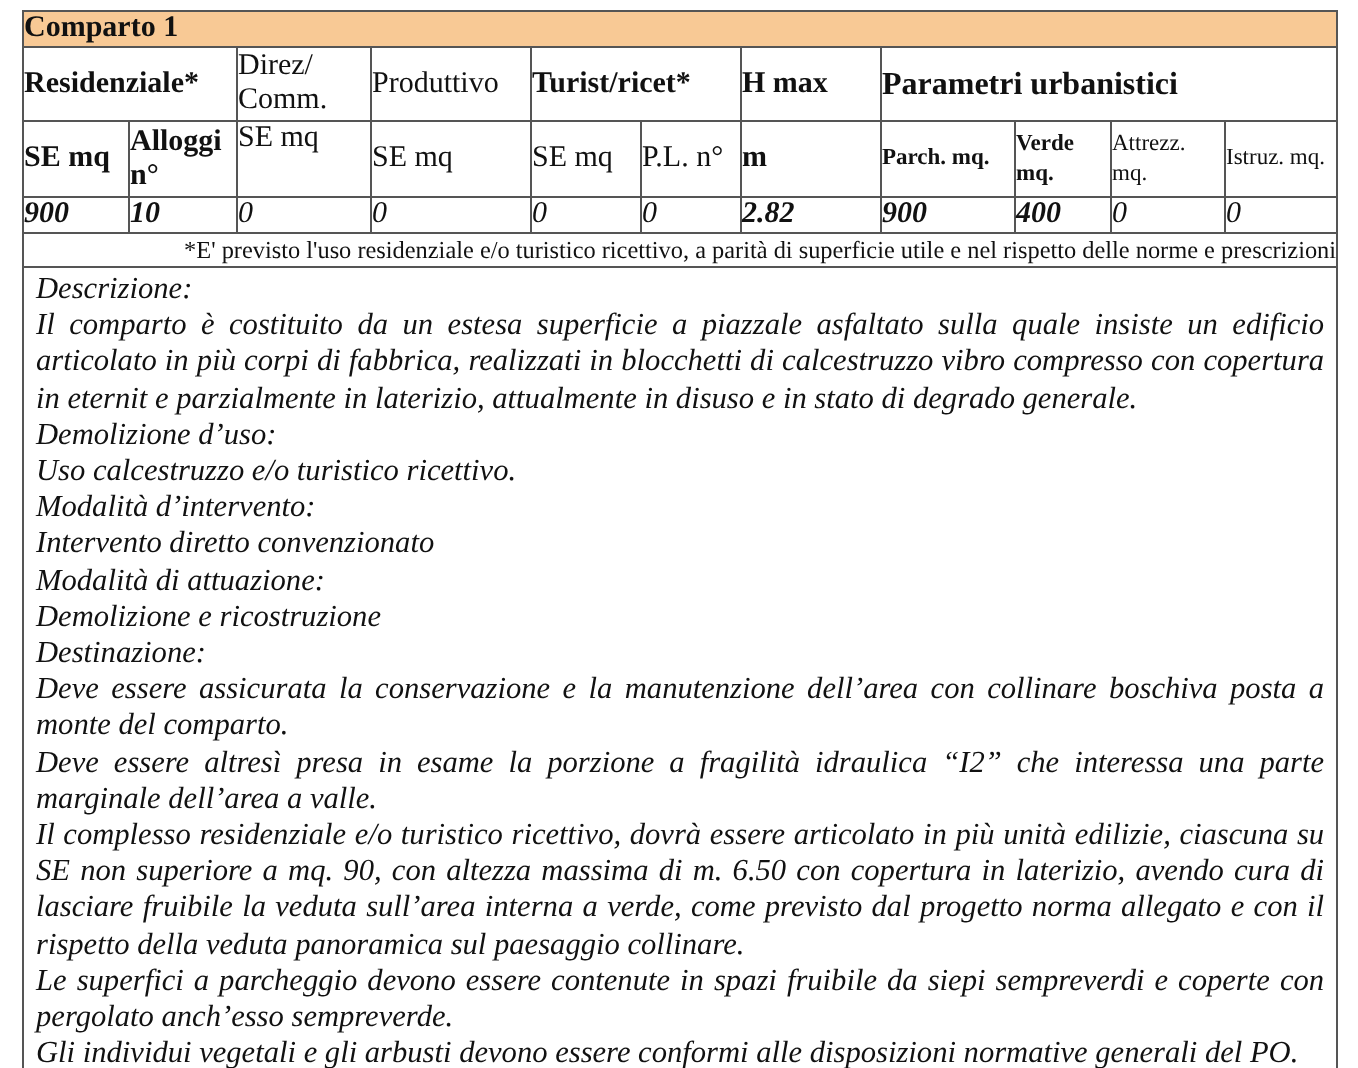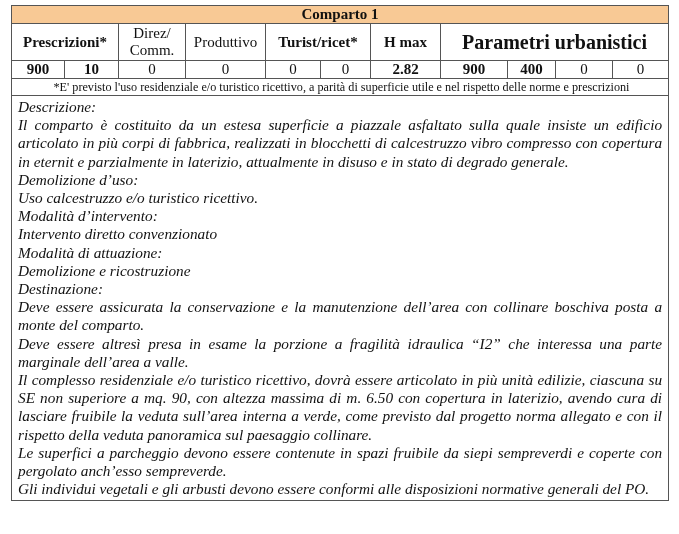--- a/index.html
+++ b/index.html
@@ -1,28 +1,28 @@
 <!DOCTYPE html>
 <html><head>
 <meta charset="utf-8">
 <style>
   html, body { margin:0; padding:0; background:#ffffff; }
   body { width:679px; height:534px; position:relative; overflow:hidden;
          font-family:"Liberation Serif", "DejaVu Serif", serif; color:#111; }
   table.grid { position:absolute; left:11px; top:5px; width:657px;
                border-collapse:collapse; table-layout:fixed; }
-  table.grid td { border:1px solid #555; padding:0; text-align:center;
+  table.grid td { border:1px solid #555; padding:0; 
                   vertical-align:middle; line-height:17px; font-size:15px; }
   .title-row td { background:#f8c995; font-weight:bold; font-size:15px; height:17px; line-height:16px; }
   .b { font-weight:bold; }
   .small { font-size:11.5px !important; line-height:15px !important; }
   .row2 td { height:36px; }
   .row3 td { height:37px; }
-  .row4 td { height:17px; font-size:15px; }
-  .foot td { text-align:left; font-size:12.2px !important; padding-left:3px !important; height:16px; line-height:15px !important; white-space:nowrap; overflow:hidden; }
+  .row4 td { height:17px; font-size:15px;font-style:italic; }
+  .foot td { text-align:right; font-size:12.2px !important; padding-left:3px !important; height:16px; line-height:15px !important; white-space:nowrap; overflow:hidden; }
   .body-cell td { text-align:left !important; vertical-align:top !important; padding:2px 6px 2px 6px !important; font-size:15.3px !important; line-height:18.2px !important; }
   .body-cell p { margin:0;font-style:italic; }
   .lbl { font-style:italic; }
   .just { text-align:justify; text-align-last:left; }
 </style>
 </head>
 <body>
 
 <table class="grid">
   <colgroup>
@@ -36,26 +36,39 @@
       <col style="width:67px">
     <col style="width:48px">
       <col style="width:57px">
       <col style="width:56px">
   </colgroup>
   <tbody>
       <tr class="title-row">
     <td colspan="11">Comparto 1</td>
   </tr>
   <tr class="row2">
-    <td colspan="2" class="b">Prescrizioni*</td>
+    <td colspan="2" class="b">Residenziale*</td>
     <td>Direz/ Comm.</td>
     <td>Produttivo</td>
     <td colspan="2" class="b">Turist/ricet*</td>
     <td class="b">H max</td>
-    <td colspan="4" class="b" style="font-size:20px">Parametri urbanistici</td>
+    <td colspan="4" class="b" style="font-size:16px">Parametri urbanistici</td>
+  </tr>
+  <tr class="row3">
+    <td class="b">SE mq</td>
+    <td class="b">Alloggi n°</td>
+    <td style="vertical-align:top">SE mq</td>
+    <td>SE mq</td>
+    <td>SE mq</td>
+    <td>P.L. n°</td>
+    <td class="b">m</td>
+    <td class="b small">Parch. mq.</td>
+    <td class="b small">Verde mq.</td>
+    <td class="small">Attrezz. mq.</td>
+    <td class="small">Istruz. mq.</td>
   </tr>
   <tr class="row4">
     <td class="b">900</td>
     <td class="b">10</td>
     <td>0</td>
     <td>0</td>
     <td>0</td>
     <td>0</td>
     <td class="b">2.82</td>
     <td class="b">900</td>

